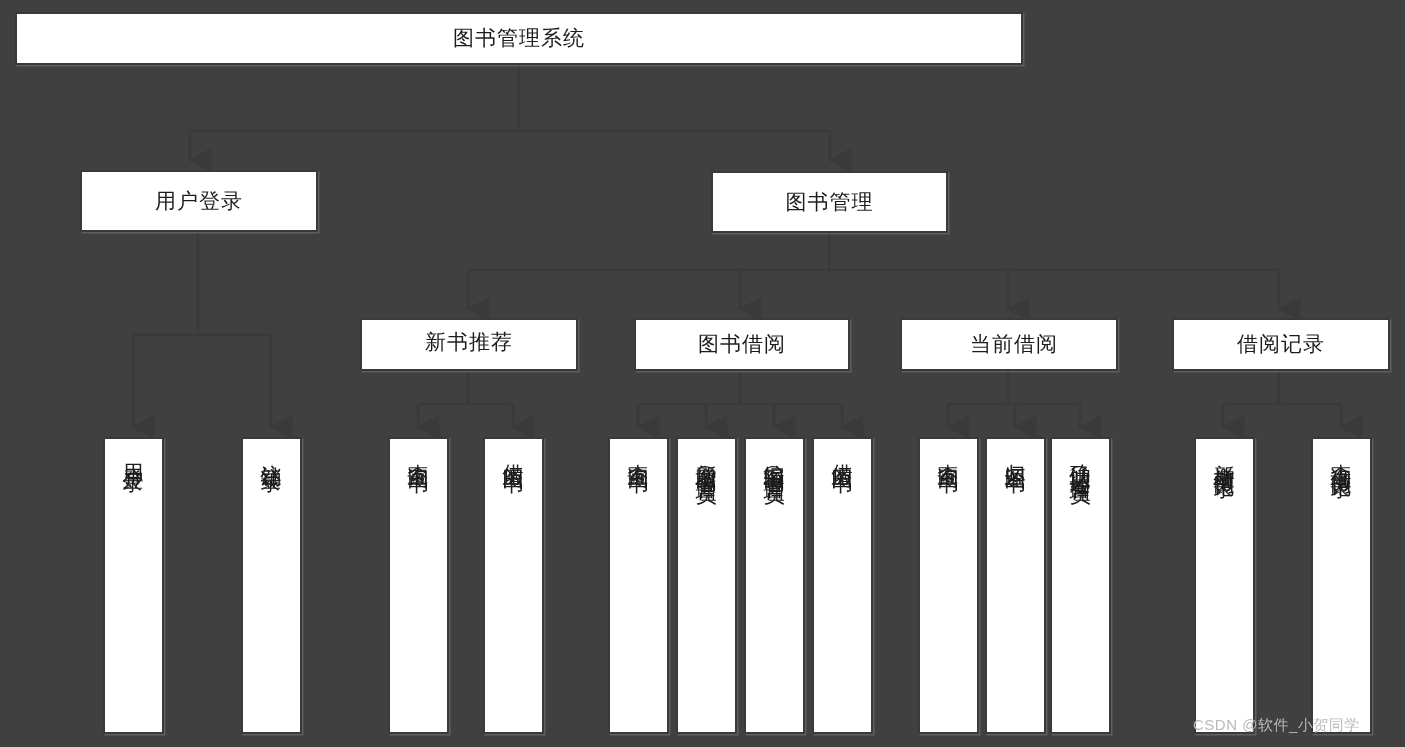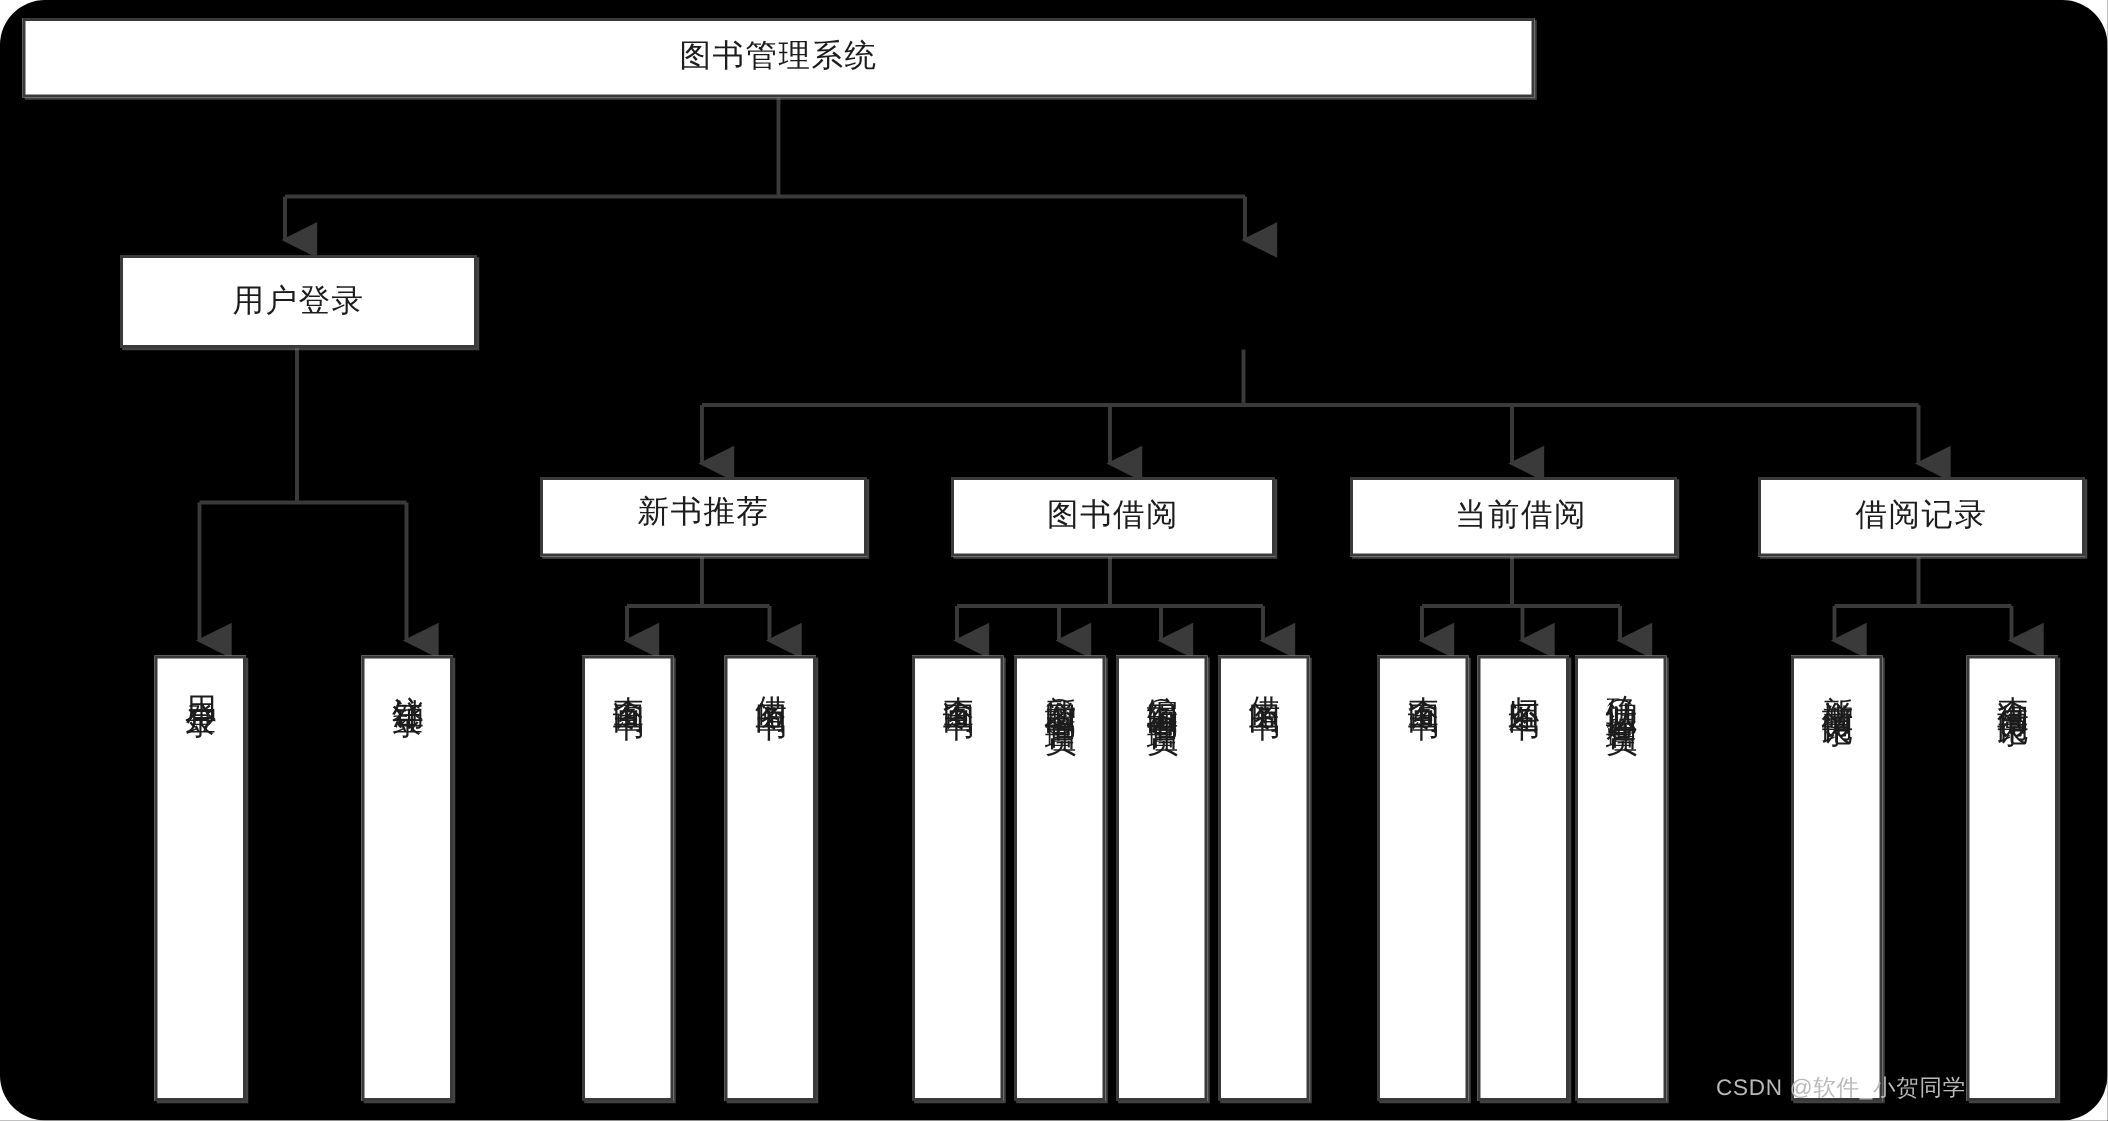--- a/index.html
+++ b/index.html
@@ -5,23 +5,22 @@
 <style>
   html,body{margin:0;padding:0;background:#ffffff;}
   body{
     font-family:"Liberation Sans","DejaVu Sans",sans-serif;
     color:#1a1a1a;
   }
   #canvas{
     position:relative;
     width:1405px;
     height:747px;
-    background:#000000;
+    background:#404040;
     overflow:hidden;
-    border-radius:30px;
   }
   svg#wires{
     position:absolute;
     left:0; top:0;
     width:1405px; height:747px;
     pointer-events:none;
   }
   .node{
     position:absolute;
     box-sizing:border-box;
@@ -120,20 +119,23 @@
     </g>
   </svg>
 
   <div class="node" style="left:15px; top:12px; width:1008px; height:53px;">
     <span class="label">图书管理系统</span>
   </div>
 
   <div class="node" style="left:80px; top:170px; width:238px; height:62px;">
     <span class="label">用户登录</span>
   </div>
+  <div class="node" style="left:711px; top:171px; width:237px; height:62px;">
+    <span class="label">图书管理</span>
+  </div>
 
   <div class="node" style="left:360px; top:318px; width:218px; height:53px;font-family:Liberation Mono, monospace;">
     <span class="label">新书推荐</span>
   </div>
   <div class="node" style="left:634px; top:318px; width:216px; height:53px;">
     <span class="label">图书借阅</span>
   </div>
   <div class="node" style="left:900px; top:318px; width:218px; height:53px;padding-left:10px;">
     <span class="label">当前借阅</span>
   </div>
@@ -178,15 +180,15 @@
     <span class="label">确认归还（管理员）</span>
   </div>
 
   <div class="node vert" style="left:1194px; top:437px; width:61px; height:297px;">
     <span class="label">新增借阅记录</span>
   </div>
   <div class="node vert" style="left:1311px; top:437px; width:61px; height:297px;">
     <span class="label">查询借阅记录</span>
   </div>
 
-  <div class="watermark" style="left:1144px; top:716px;">CSDN @软件_小贺同学</div>
+  <div class="watermark" style="left:1193px; top:716px;">CSDN @软件_小贺同学</div>
 
 </div>
 
 </body></html>

